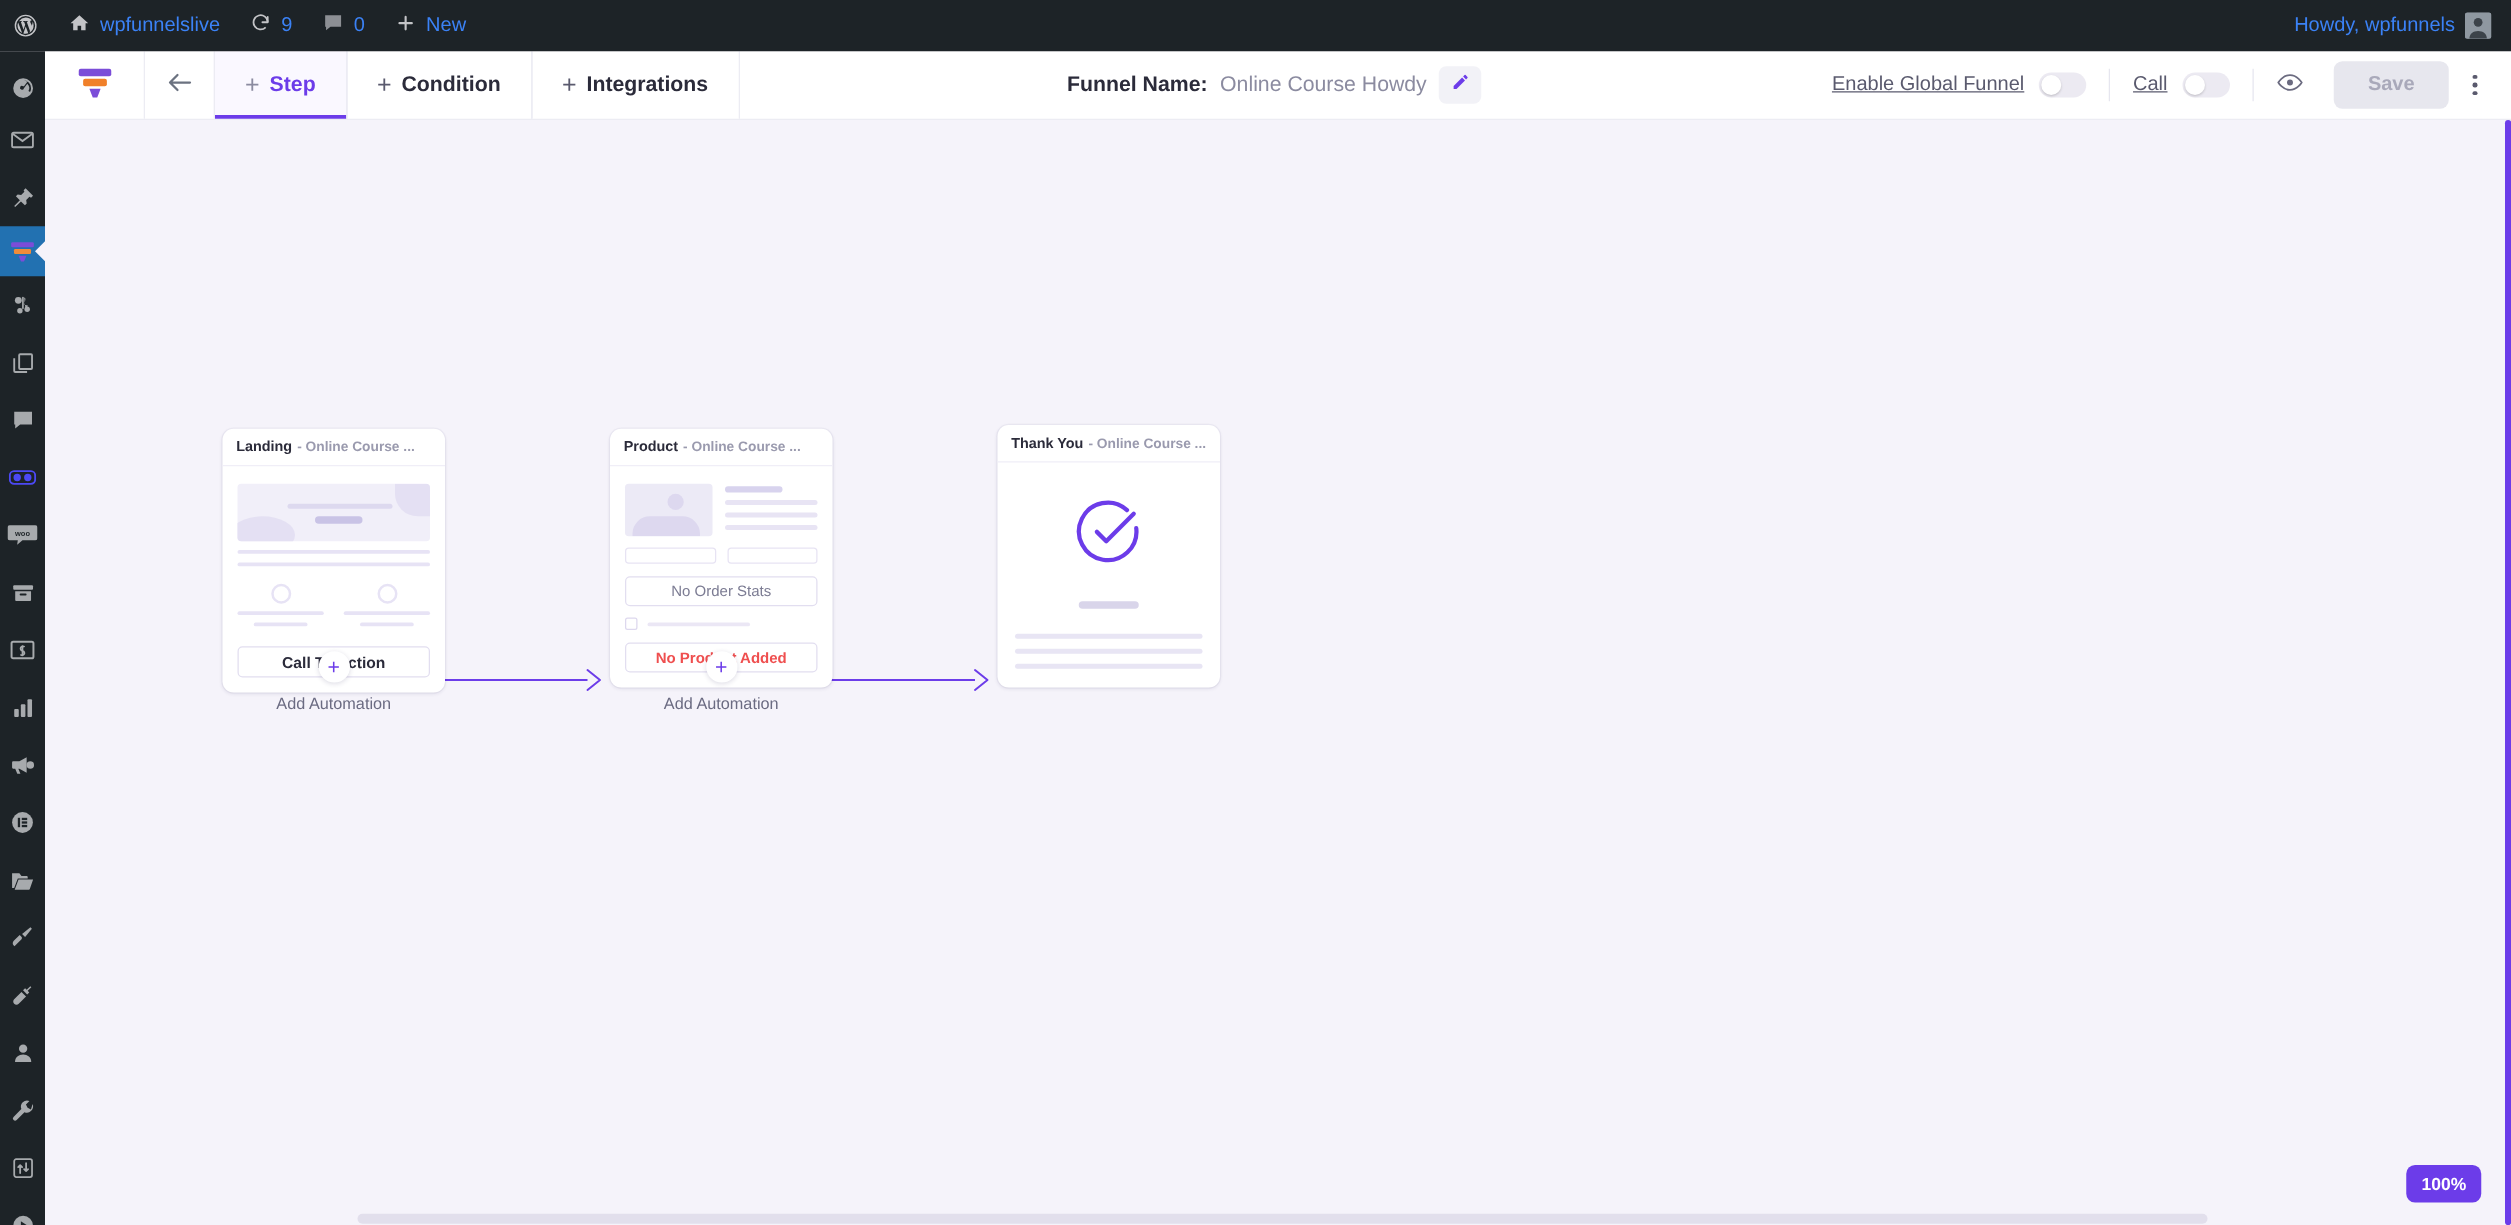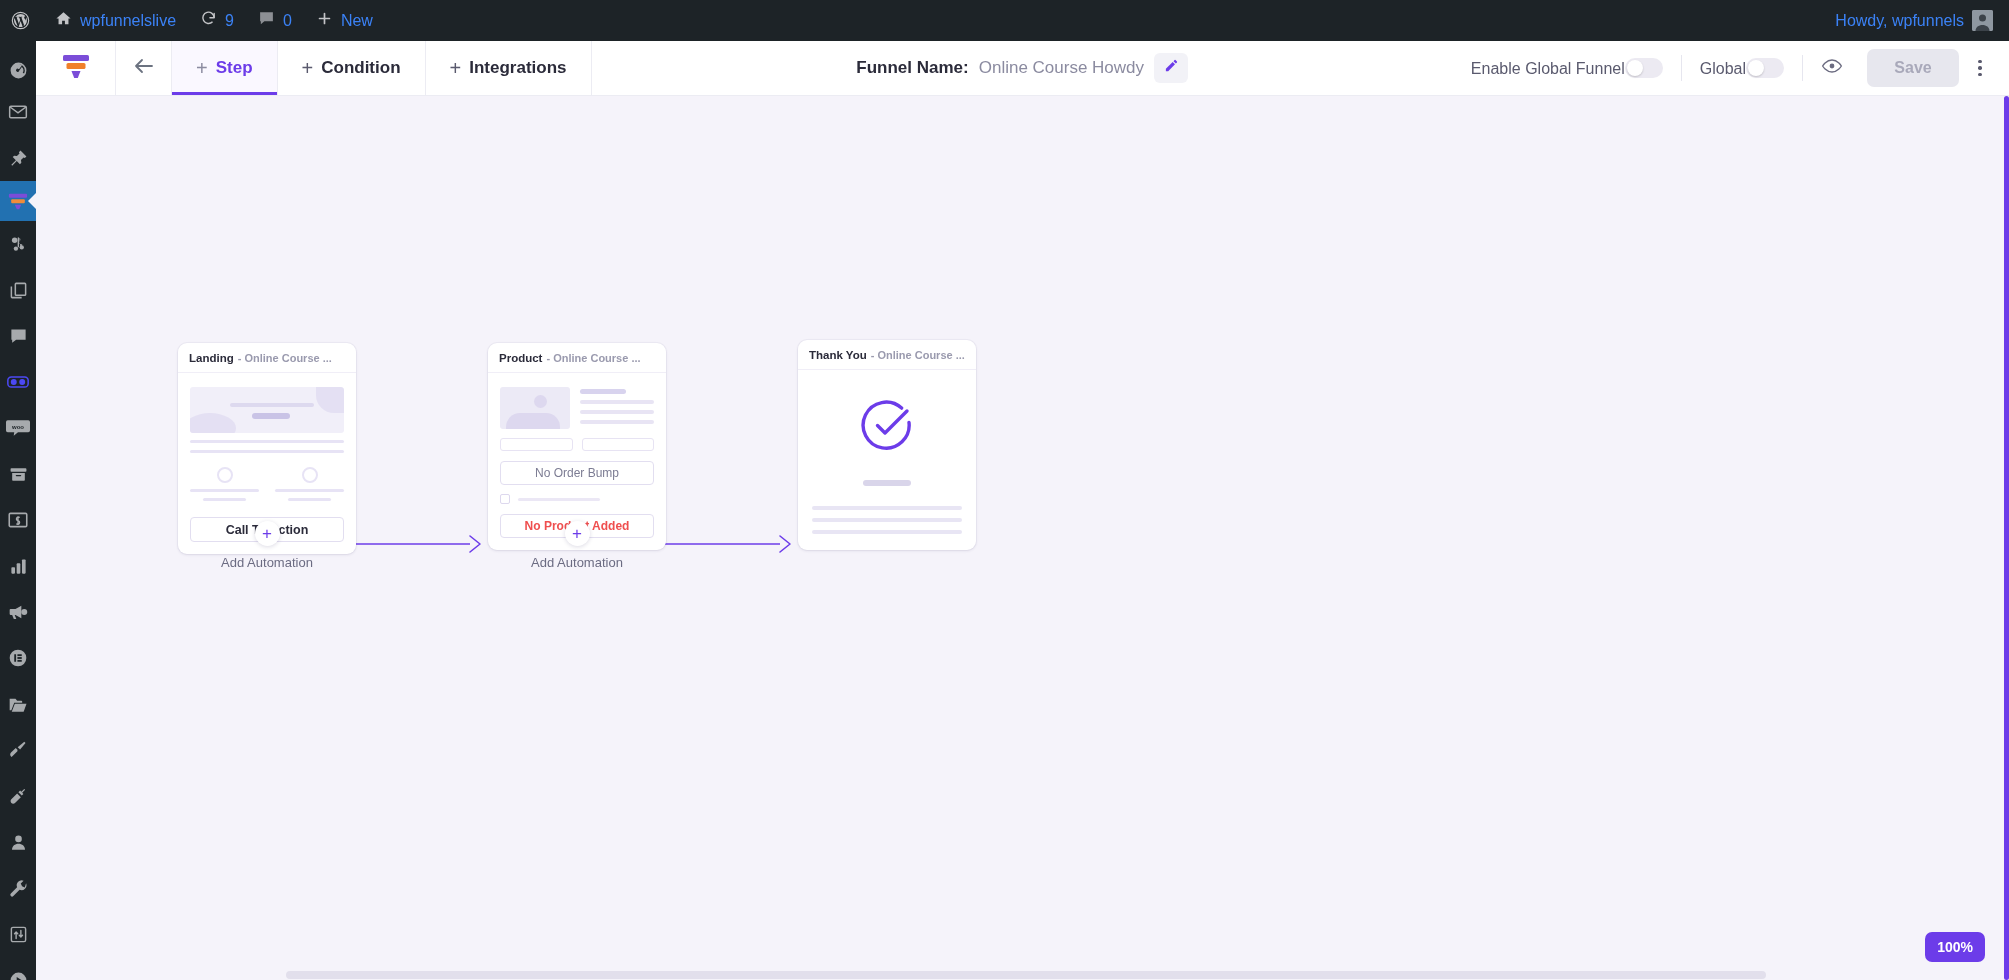--- a/index.html
+++ b/index.html
@@ -101,21 +101,21 @@
   .tb-funnelname .value { color: #8b8ba0; }
   .tb-edit {
     width: 34px; height: 30px; border-radius: 6px;
     background: #f2f2f7;
     display: flex; align-items: center; justify-content: center;
     color: #6c3ce9; cursor: pointer;
   }
   .tb-right {
     display: flex; align-items: center; gap: 0; padding-right: 14px;
   }
-  .tb-ctl { display: flex; align-items: flex-end; padding: 0 18px; font-size: 16px; color: #5a5a6e; }
+  .tb-ctl { display: flex; align-items: center; gap: 12px; padding: 0 18px; font-size: 16px; color: #5a5a6e; text-decoration: underline; }
   .vdiv { width: 1px; height: 26px; background: #e6e6ef; }
   .toggle {
     width: 38px; height: 20px; border-radius: 10px;
     background: #eceaf2; position: relative; cursor: pointer;
   }
   .toggle .knob {
     position: absolute; left: 2px; top: 2px;
     width: 16px; height: 16px; border-radius: 50%;
     background: #ffffff; box-shadow: 0 1px 2px rgba(0,0,0,.18);
   }
@@ -535,21 +535,21 @@
 
   <div class="tb-right">
     <div class="tb-ctl">
       <span>Enable Global Funnel</span>
       <span class="toggle">
           <span class="knob"></span>
         </span>
     </div>
     <div class="vdiv"></div>
     <div class="tb-ctl">
-      <span>Global</span>
+      <span>Call</span>
       <span class="toggle">
           <span class="knob"></span>
         </span>
     </div>
     <div class="vdiv"></div>
     <div class="tb-eye">
       <span>
         <svg width="22" height="22" viewBox="0 0 24 24" fill="none" stroke="#6b6b80" stroke-width="1.5">
             <path d="M1.8 12S5.5 5.5 12 5.5 22.2 12 22.2 12 18.5 18.5 12 18.5 1.8 12 1.8 12z"></path>
             <circle cx="12" cy="12" r="2.6" fill="#6b6b80" stroke="none"></circle>
@@ -625,21 +625,21 @@
           <span class="hd"></span>
           <span class="rw"></span>
           <span class="rw"></span>
           <span class="rw"></span>
         </div>
       </div>
       <div class="co-fields">
         <span class="f"></span>
         <span class="f"></span>
       </div>
-      <div class="pill-btn">No Order Bump</div>
+      <div class="pill-btn">No Order Stats</div>
       <div class="co-check">
         <span class="box"></span>
         <span class="ln"></span>
       </div>
       <div class="pill-btn danger">No Product Added</div>
     </div>
   </div>
   <div class="auto" style="left:452px; top:425px; width:178px;">
     <div class="auto-plus">+</div>
     <div class="auto-label">Add Automation</div>

